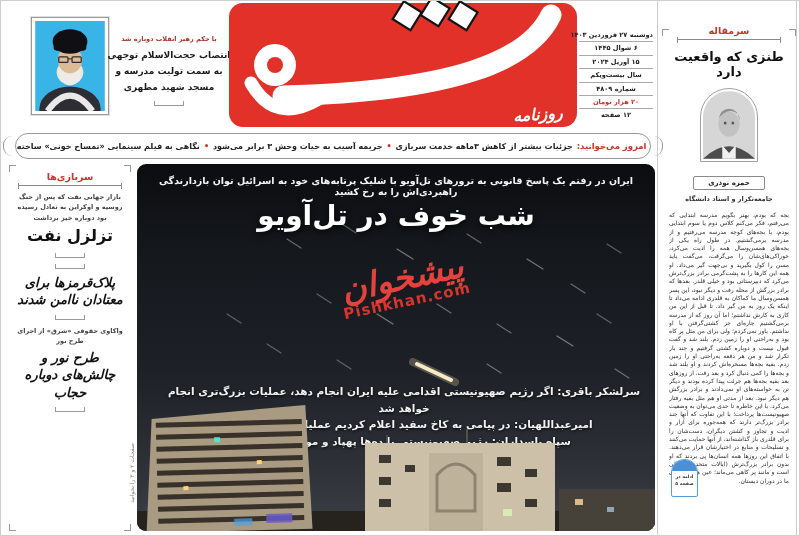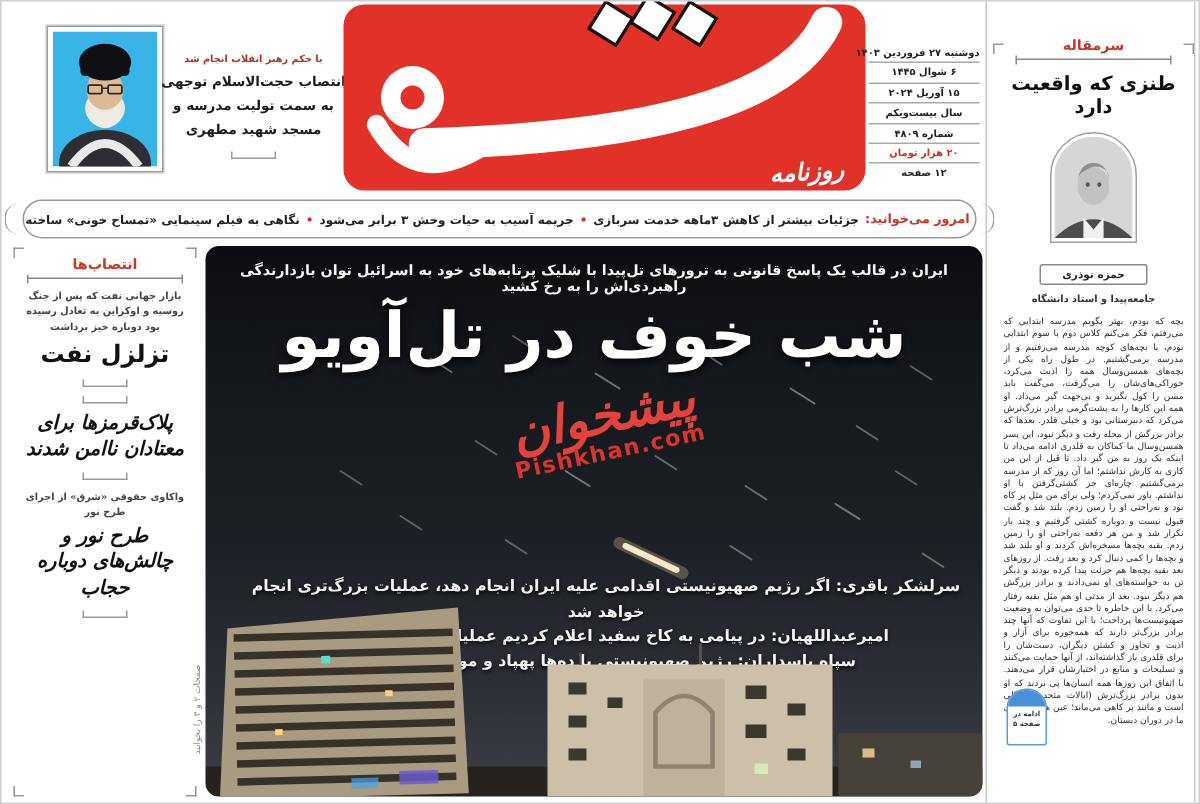--- a/index.html
+++ b/index.html
@@ -57,21 +57,21 @@
   .highlights{position:absolute;left:8px;top:164px;width:122px;height:366px;padding:6px 4px;text-align:center;}
   .hl-title{color:#c8352b;font-weight:bold;font-size:9.5px;letter-spacing:2px;}
   .hl-intro{font-size:6.5px;font-weight:600;color:#444;line-height:1.6;margin-top:6px;}
   .hl-head{font-weight:bold;color:#111;line-height:1.35;margin-top:2px;}
   .fs16{font-size:16px;} .fs15{font-size:15px;} .fs13{font-size:13px;font-style:italic;}
 
   
   .main-story{position:absolute;left:136px;top:163px;width:518px;height:367px;border-radius:9px;
               overflow:hidden;background:linear-gradient(180deg,#0b0d10 0%,#14171c 22%,#1d2026 55%,#2c2f36 80%,#3c3f46 100%);}
   .story-kicker{margin-top:11px;text-align:center;color:#f4f4f4;font-size:9.5px;font-weight:bold;}
-  .story-headline{text-align:center;color:#fff;font-size:42px;font-weight:bold;line-height:1.2;margin-top:2px;
+  .story-headline{text-align:center;color:#fff;font-size:28px;font-weight:bold;line-height:1.2;margin-top:2px;
                   text-shadow:0 2px 6px rgba(0,0,0,.8);}
   .sky{position:absolute;inset:0;width:100%;height:100%;}
   .watermark{position:absolute;top:98px;left:0;right:0;text-align:center;transform:rotate(-12deg) translateX(8px);}
   .wm-fa{color:#e4423c;font-size:34px;font-weight:bold;font-style:italic;line-height:1;}
   .wm-en{color:#d9352e;font-size:15px;font-weight:bold;letter-spacing:1px;margin-top:-2px;}
   .deck{position:absolute;top:219px;left:16px;right:0;text-align:center;}
   .deck-line{color:#f2f2f2;font-size:10.5px;font-weight:bold;line-height:16.5px;
              text-shadow:0 1px 3px rgba(0,0,0,.95);}
   .buildings{position:absolute;left:0;right:0;bottom:0;height:140px;width:100%;}
   .pages-note{position:absolute;left:127px;top:442px;height:86px;writing-mode:vertical-rl;
@@ -110,21 +110,21 @@
       <ellipse cx="34" cy="38" rx="12" ry="13" fill="#dcba96"></ellipse>
       <ellipse cx="34" cy="20" rx="17" ry="12" fill="#101014"></ellipse>
       <rect x="18" y="22" width="32" height="7" rx="3" fill="#101014"></rect>
       <rect x="23" y="35" width="9" height="5.5" rx="1" fill="none" stroke="#2a2a2a" stroke-width="1.2"></rect>
       <rect x="36" y="35" width="9" height="5.5" rx="1" fill="none" stroke="#2a2a2a" stroke-width="1.2"></rect>
       <line x1="32" y1="37" x2="36" y2="37" stroke="#2a2a2a" stroke-width="1"></line>
       <path d="M24,46 Q34,60 44,46 L44,58 Q34,68 24,58 Z" fill="#efece6"></path>
     </svg>
   </div>
   <div class="leader-note">
-    <div class="leader-kicker">با حکم رهبر انقلاب انجام شد</div>
+    <div class="leader-kicker">با حکم رهبر انقلاب دوباره شد</div>
     <div class="leader-title">انتصاب حجت‌الاسلام توجهی به سمت تولیت مدرسه و مسجد شهید مطهری</div>
     <div class="orn"></div>
   </div>
 
   <div class="logo-block">
     <svg viewBox="0 0 348 124">
       <path d="M322,12 C300,58 226,88 54,93" stroke="#fff" stroke-width="21" fill="none" stroke-linecap="round"></path>
       <circle cx="46" cy="62" r="21" fill="#fff"></circle>
       <circle cx="46" cy="62" r="8" fill="#e23128"></circle>
       <path d="M22,80 Q46,122 90,96" stroke="#fff" stroke-width="13" fill="none" stroke-linecap="round"></path>
@@ -158,21 +158,21 @@
       <span class="bullet">•</span>
       <span class="strip-item">نگاهی به فیلم سینمایی «تمساح خونی» ساخته جواد عزتی</span>
     </div>
   </div>
 
   <div class="highlights">
     <span class="corner tl" style="left:0;top:0;"></span>
     <span class="corner tr" style="right:0;top:0;"></span>
     <span class="corner bl" style="left:0;bottom:0;"></span>
     <span class="corner br" style="right:0;bottom:0;"></span>
-    <div class="hl-title">انتصاب‌ها</div>
+    <div class="hl-title">سربازی‌ها</div>
     <div class="sec-line"></div>
 
     <div>
       <div class="hl-intro">بازار جهانی نفت که پس از جنگ روسیه و اوکراین به تعادل رسیده بود دوباره خیز برداشت</div>
       <div class="hl-head fs16">تزلزل نفت</div>
     </div>
     <div class="orn"></div>
 
     <div class="orn"></div>
 
@@ -208,21 +208,21 @@
         <line x1="200" y1="196" x2="214" y2="205" stroke-width="1.2" opacity="0.3"></line>
         <line x1="350" y1="200" x2="364" y2="209" stroke-width="1.2" opacity="0.35"></line>
         <line x1="460" y1="150" x2="474" y2="159" stroke-width="1.2" opacity="0.3"></line>
         <line x1="90" y1="150" x2="104" y2="159" stroke-width="1.2" opacity="0.3"></line>
         <line x1="478" y1="205" x2="492" y2="214" stroke-width="1.2" opacity="0.35"></line>
       </g>
       <line x1="280" y1="200" x2="314" y2="216" stroke="#fff6dc" stroke-width="4" stroke-linecap="round" opacity="0.95"></line>
       <line x1="276" y1="198" x2="318" y2="218" stroke="#ffe9b0" stroke-width="8" stroke-linecap="round" opacity="0.25"></line>
     </svg>
 
-    <div class="story-kicker">ایران در قالب یک پاسخ قانونی به ترورهای تل‌پیدا با شلیک پرتابه‌های خود به اسرائیل توان بازدارندگی راهبردی‌اش را به رخ کشید</div>
+    <div class="story-kicker">ایران در رفتم یک پاسخ قانونی به ترورهای تل‌آویو با شلیک پرتابه‌های خود به اسرائیل توان بازدارندگی راهبردی‌اش را به رخ کشید</div>
     <div class="story-headline">شب خوف در تل‌آویو</div>
 
     <div class="watermark">
       <div class="wm-fa">پیشخوان</div>
       <div class="wm-en">Pishkhan.com</div>
     </div>
 
     <div class="deck">
       <div class="deck-line">سرلشکر باقری: اگر رژیم صهیونیستی اقدامی علیه ایران انجام دهد، عملیات بزرگ‌تری انجام خواهد شد</div>
       <div class="deck-line">امیرعبداللهیان: در پیامی به کاخ سفید اعلام کردیم عملیات ما محدود است</div>
@@ -286,21 +286,21 @@
         <rect width="54" height="70" fill="#d6d6d6"></rect>
         <path d="M0,70 Q27,44 54,70 Z" fill="#4c4c4c"></path>
         <path d="M20,56 L27,64 L34,56 L34,70 L20,70 Z" fill="#f0f0f0"></path>
         <ellipse cx="27" cy="34" rx="11" ry="13" fill="#c2c2c2"></ellipse>
         <path d="M16,30 Q18,18 27,18 Q36,18 38,30 Q38,24 34,22 Q28,18 20,24 Q17,26 16,30 Z" fill="#8f8f8f"></path>
         <ellipse cx="23" cy="33" rx="1.4" ry="1.6" fill="#555"></ellipse>
         <ellipse cx="31" cy="33" rx="1.4" ry="1.6" fill="#555"></ellipse>
       </svg>
     </div>
     <div><span class="name-tag">حمزه نوذری</span></div>
-    <div class="ed-role">جامعه‌پیدا و استاد دانشگاه</div>
+    <div class="ed-role">جامعه‌تکرار و استاد دانشگاه</div>
 
     <div class="ed-body-wrap">
       <div class="ed-body">بچه که بودم، بهتر بگویم مدرسه ابتدایی که می‌رفتم، فکر می‌کنم کلاس دوم یا سوم ابتدایی بودم، با بچه‌های کوچه مدرسه می‌رفتیم و از مدرسه برمی‌گشتیم. در طول راه یکی از بچه‌های همسن‌وسال همه را اذیت می‌کرد، خوراکی‌های‌شان را می‌گرفت، می‌گفت باید مسن را کول بگیرید و بی‌جهت گیر می‌داد. او همه این کارها را به پشت‌گرمی برادر بزرگ‌ترش می‌کرد که دبیرستانی بود و خیلی قلدر. بعدها که برادر بزرگش از محله رفت و دیگر نبود، این پسر همسن‌وسال ما کماکان به قلدری ادامه می‌داد تا اینکه یک روز به من گیر داد. تا قبل از این من کاری به کارش نداشتم؛ اما آن روز که از مدرسه برمی‌گشتیم چاره‌ای جز کشتی‌گرفتن با او نداشتم. باور نمی‌کردم؛ ولی برای من مثل پر کاه بود و به‌راحتی او را زمین زدم. بلند شد و گفت قبول نیست و دوباره کشتی گرفتیم و چند بار تکرار شد و من هر دفعه به‌راحتی او را زمین زدم. بقیه بچه‌ها مسخره‌اش کردند و او بلند شد و بچه‌ها را کمی دنبال کرد و بعد رفت. از روزهای بعد بقیه بچه‌ها هم جرئت پیدا کرده بودند و دیگر تن به خواسته‌های او نمی‌دادند و برادر بزرگش هم دیگر نبود. بعد از مدتی او هم مثل بقیه رفتار می‌کرد. با این خاطره تا حدی می‌توان به وضعیت صهیونیست‌ها پرداخت؛ با این تفاوت که آنها چند برادر بزرگ‌تر دارند که همه‌جوره برای آزار و اذیت و تجاوز و کشتن دیگران، دست‌شان را برای قلدری باز گذاشته‌اند، از آنها حمایت می‌کنند و تسلیحات و منابع در اختیارشان قرار می‌دهند. با اتفاق این روزها همه انسان‌ها پی بردند که او بدون برادر بزرگ‌ترش (ایالات متحده) توخالی است و مانند پر کاهی می‌ماند؛ عین هم‌مدرسه‌ای ما در دوران دبستان.</div>
       <div class="continue-badge">
         <div class="cb-cap"></div>
         <div class="cb-text">ادامه در صفحه ۵</div>
       </div>
     </div>
   </div>
 </div>

